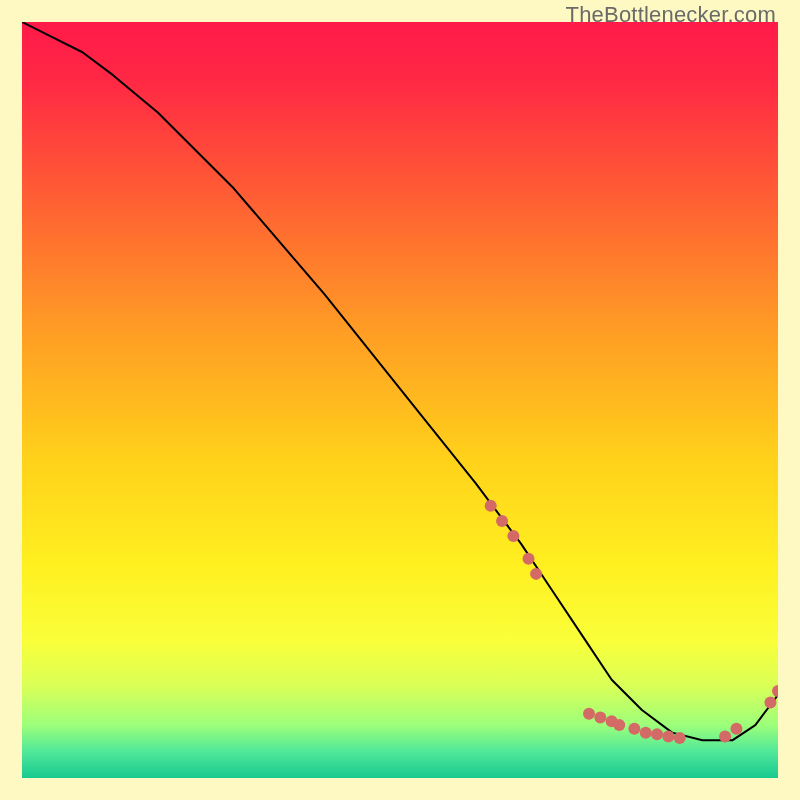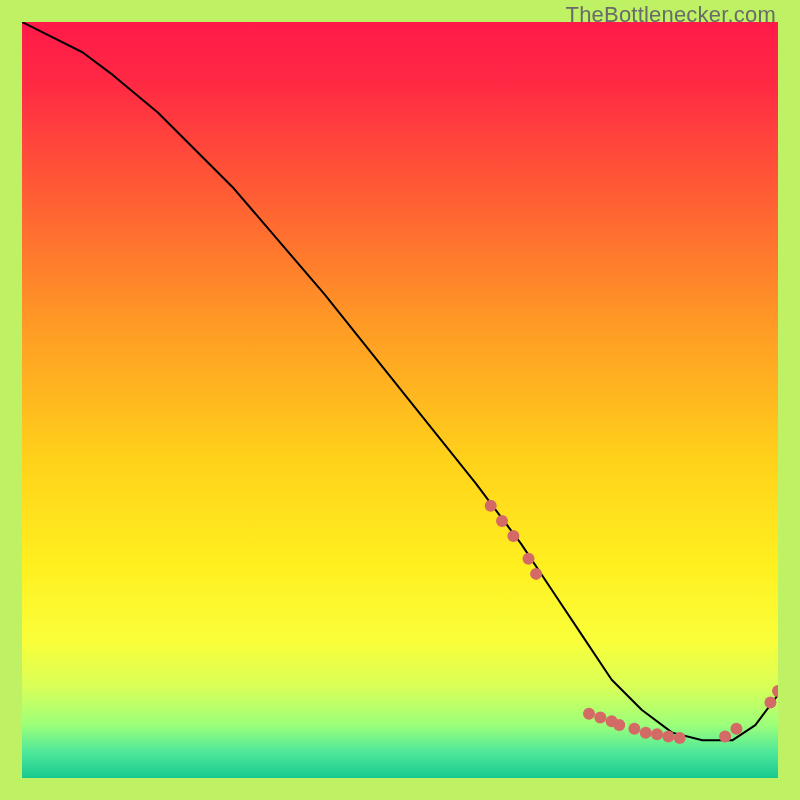--- a/index.html
+++ b/index.html
@@ -8,21 +8,21 @@
     background: #000;
     width: 800px;
     height: 800px;
     overflow: hidden;
     font-family: Arial, Helvetica, sans-serif;
   }
   .stage {
     position: relative;
     width: 800px;
     height: 800px;
-    background: #bef264;
+    background: #fef9c3;
   }
   .plot {
     position: absolute;
     left: 22px;
     top: 22px;
     width: 756px;
     height: 756px;
   }
   .watermark {
     position: absolute;

